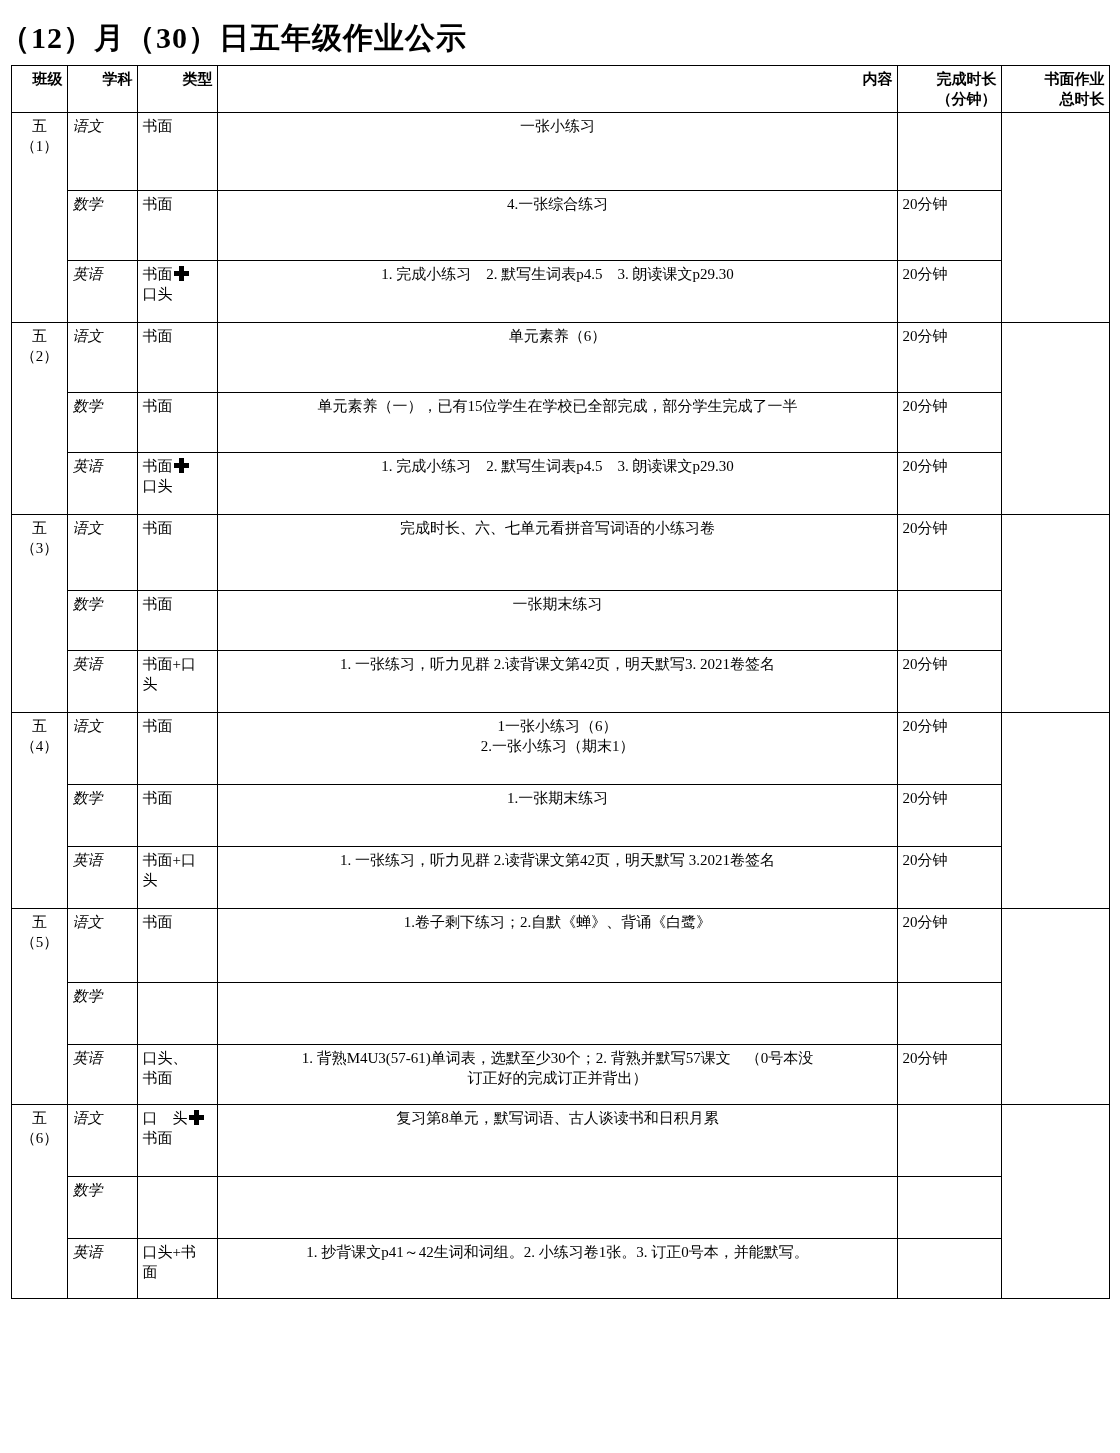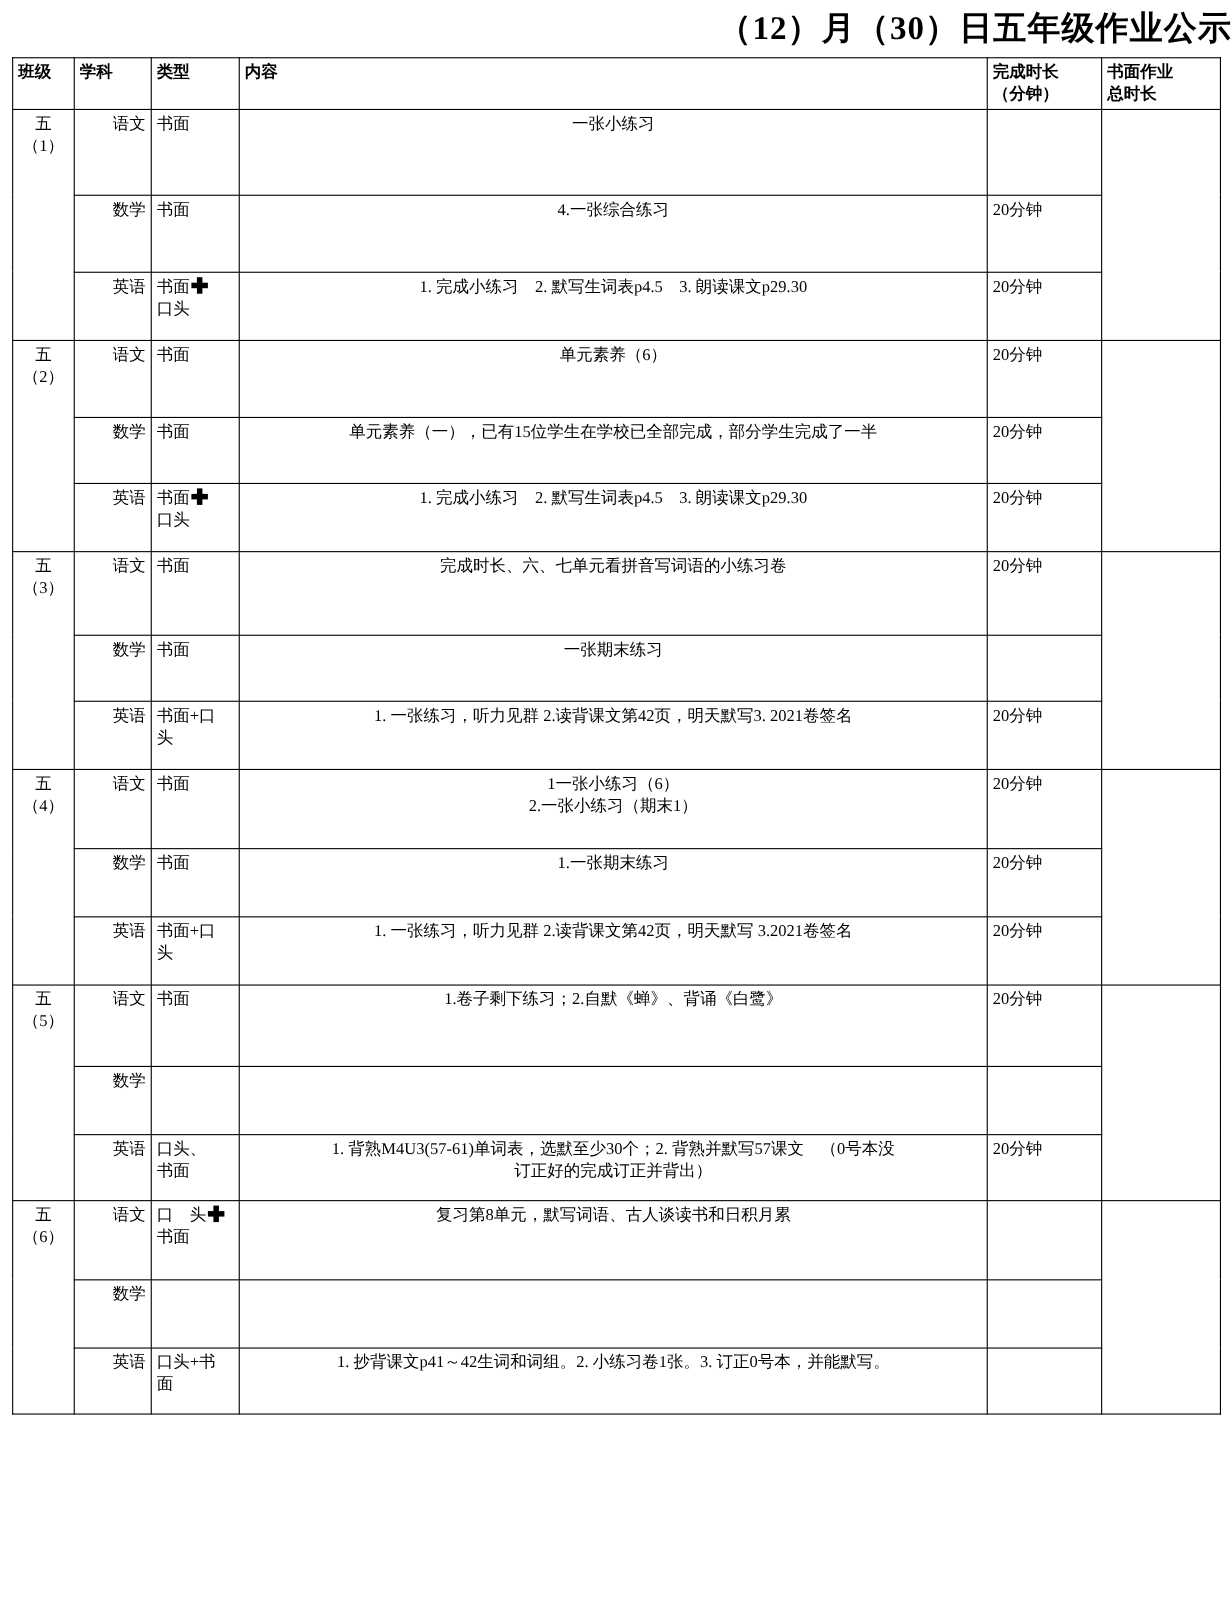--- a/index.html
+++ b/index.html
@@ -13,44 +13,44 @@
     font-family: "Liberation Serif", "DejaVu Serif", serif;
     color: #000000;
   }
   .page {
     width: 1120px;
     height: 1453px;
     position: relative;
     overflow: hidden;
   }
   .doc-title {
-    text-align: right;
+    text-align: left;
     font-family: "Liberation Serif", "DejaVu Serif", serif;
     font-weight: bold;
     font-size: 30px;
     letter-spacing: 1px;
-    padding-top: 5px;
+    padding-top: 18px;
     padding-bottom: 6px;
   }
   table.sheet {
     border-collapse: collapse;
     width: 1098px;
     margin: 0 auto;
     table-layout: fixed;
   }
   table.sheet td, table.sheet th {
     border: 1px solid #000000;
     vertical-align: top;
     padding: 3px 4px 2px 5px;
     font-size: 15px;
     line-height: 1.35;
     font-family: "Liberation Serif", "DejaVu Serif", serif;
   }
   thead th {
-    text-align: left;
+    text-align: right;
     vertical-align: middle;
     font-weight: bold;
     font-size: 16px;
     padding: 4px 2px;
     line-height: 1.25;
   }
   
   col.c-class { width: 56px; }
   col.c-subject { width: 70px; }
   col.c-type { width: 80px; }
@@ -58,23 +58,24 @@
   col.c-minutes { width: 104px; }
   col.c-total { width: 108px; }
 
   td.class-cell {
     text-align: center;
     vertical-align: middle;
     font-size: 17px;
     line-height: 1.4;
   }
   td.subject-cell {
-    text-align: right;
+    text-align: left;
     vertical-align: middle;
     font-size: 17px;
+    font-style: italic;
   }
   td.type-cell {
     font-size: 14px;
     line-height: 1.3;
     vertical-align: top;
   }
   td.content-cell {
     font-size: 15px;
     vertical-align: top;
     text-align: center;

